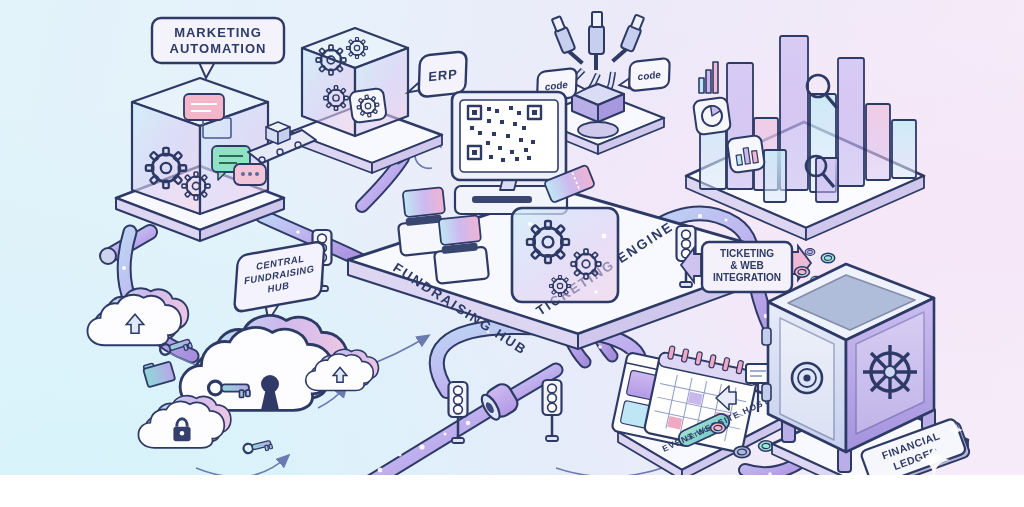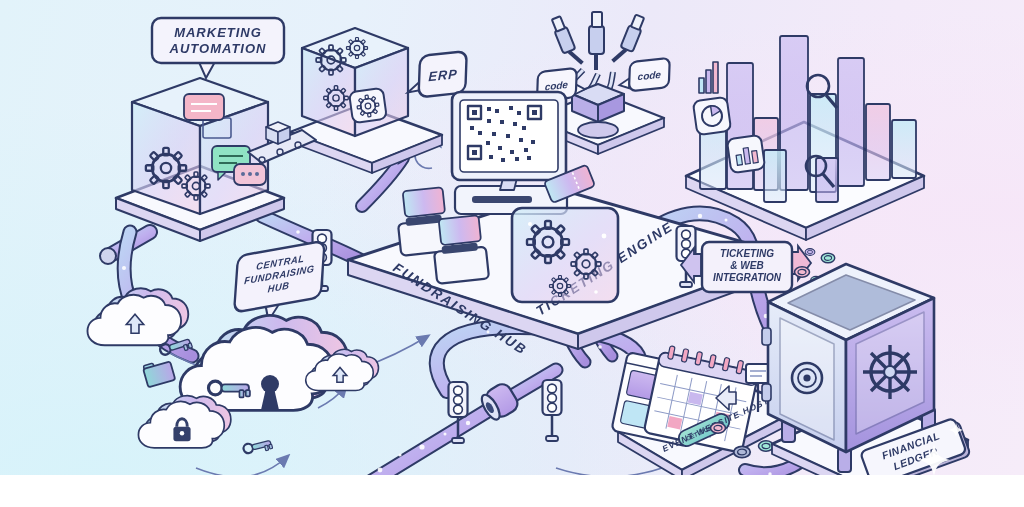--- a/index.html
+++ b/index.html
@@ -3,21 +3,20 @@
 <meta charset="utf-8">
 <style>
   html,body{margin:0;padding:0;}
   .stage{
     position:relative;width:1024px;height:475px;overflow:hidden;
     font-family:"Liberation Sans",sans-serif;
     background:
       radial-gradient(ellipse at 10% 100%, rgba(213,243,250,.85), rgba(213,243,250,0) 55%),
       radial-gradient(ellipse at 98% 45%, rgba(246,230,248,.9), rgba(246,230,248,0) 55%),
       linear-gradient(102deg,#e2f3fa 0%,#e7f1fb 32%,#ece9f9 58%,#f3eaf9 80%,#f6ecf9 100%);
-    font-style: italic;
   }
   svg{position:absolute;inset:0;}
   svg text{fill:#2e3a66;font-weight:bold;}
 </style>
 </head>
 <body>
 
 <div class="stage">
 <svg width="1024" height="507" viewBox="0 0 1024 507">
   <defs>

